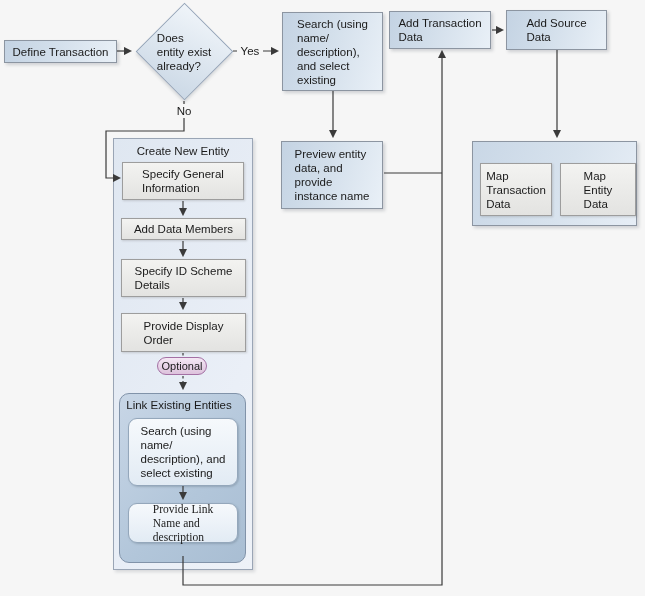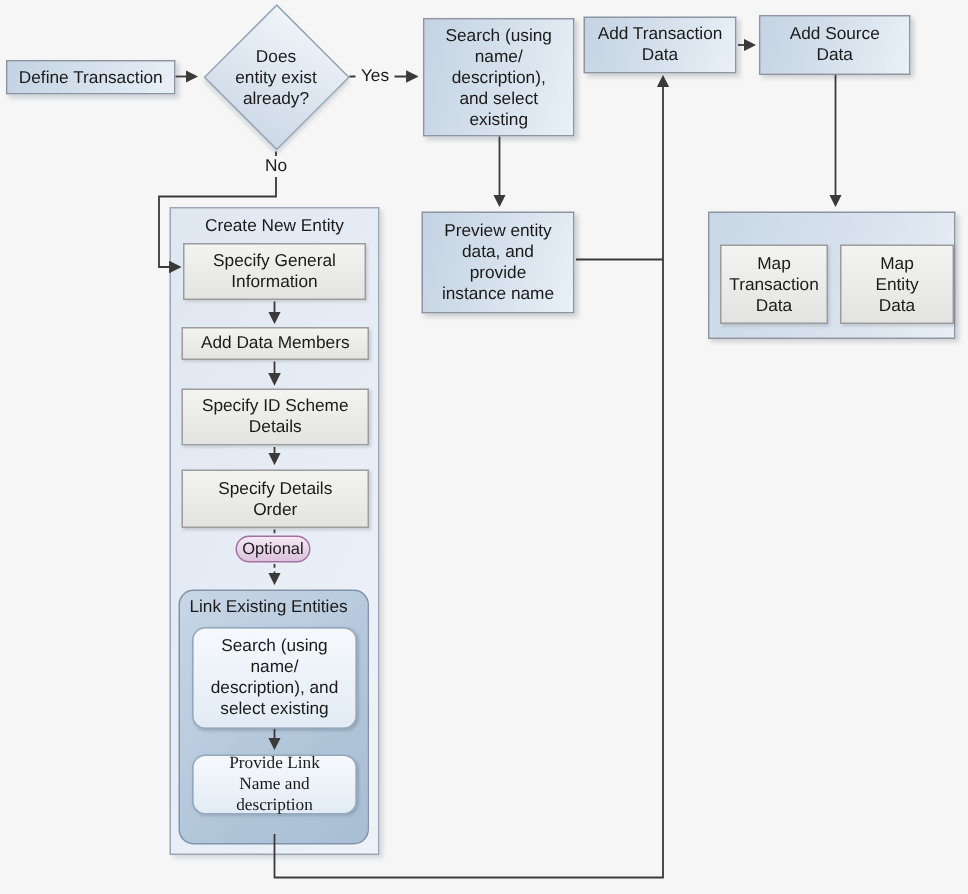--- a/index.html
+++ b/index.html
@@ -1,21 +1,21 @@
 <!DOCTYPE html>
 <html><head>
 <meta charset="utf-8">
 <style>
   html,body{margin:0;padding:0;background:#f6f6f6;}
   .canvas{
     position:relative;width:645px;height:596px;background:#f6f6f6;overflow:hidden;
     font-family:"Liberation Sans", sans-serif;color:#1a1a1a;
   }
   .abs{position:absolute;box-sizing:border-box;}
-  .lbl{white-space:pre-line;text-align:center;font-size:11.5px;line-height:14px;}
+  .lbl{white-space:pre-line;font-size:11.5px;line-height:14px;}
   
   .node{
     background:linear-gradient(105deg,#c4d3e3 0%,#d3dfeb 45%,#e9f0f7 100%);
     border:1px solid #8c95a1;
     box-shadow:2px 2px 3px rgba(90,100,110,.25);
     display:flex;align-items:center;justify-content:center;
     z-index:2;
   }
   
   .step{
@@ -125,21 +125,21 @@
 Information</span>
   </div>
   <div class="abs step" style="left:121px;top:218px;width:125px;height:22px;">
     <span class="lbl">Add Data Members</span>
   </div>
   <div class="abs step" style="left:121px;top:259px;width:125px;height:38px;">
     <span class="lbl">Specify ID Scheme
 Details</span>
   </div>
   <div class="abs step" style="left:121px;top:313px;width:125px;height:39px;">
-    <span class="lbl">Specify Details
+    <span class="lbl">Provide Display
 Order</span>
   </div>
 
   <div class="abs linkitem" style="left:128px;top:418px;width:110px;height:68px;">
     <span class="lbl">Search (using
 name/
 description), and
 select existing</span>
   </div>
   <div class="abs linkitem" style="left:128px;top:503px;width:110px;height:40px;font-family:Liberation Serif, serif;">

